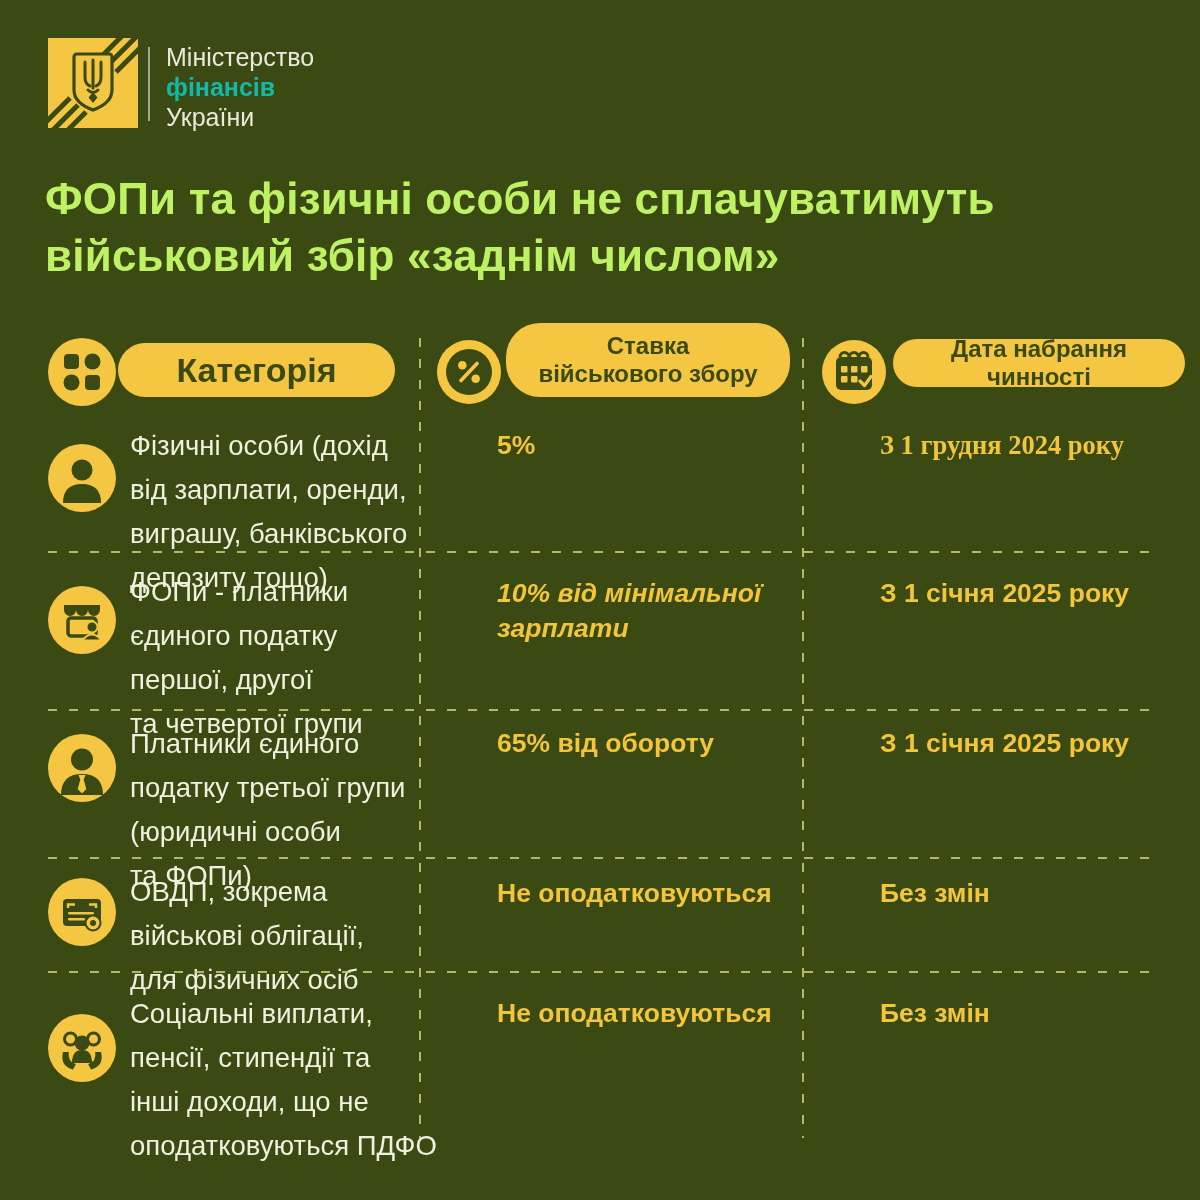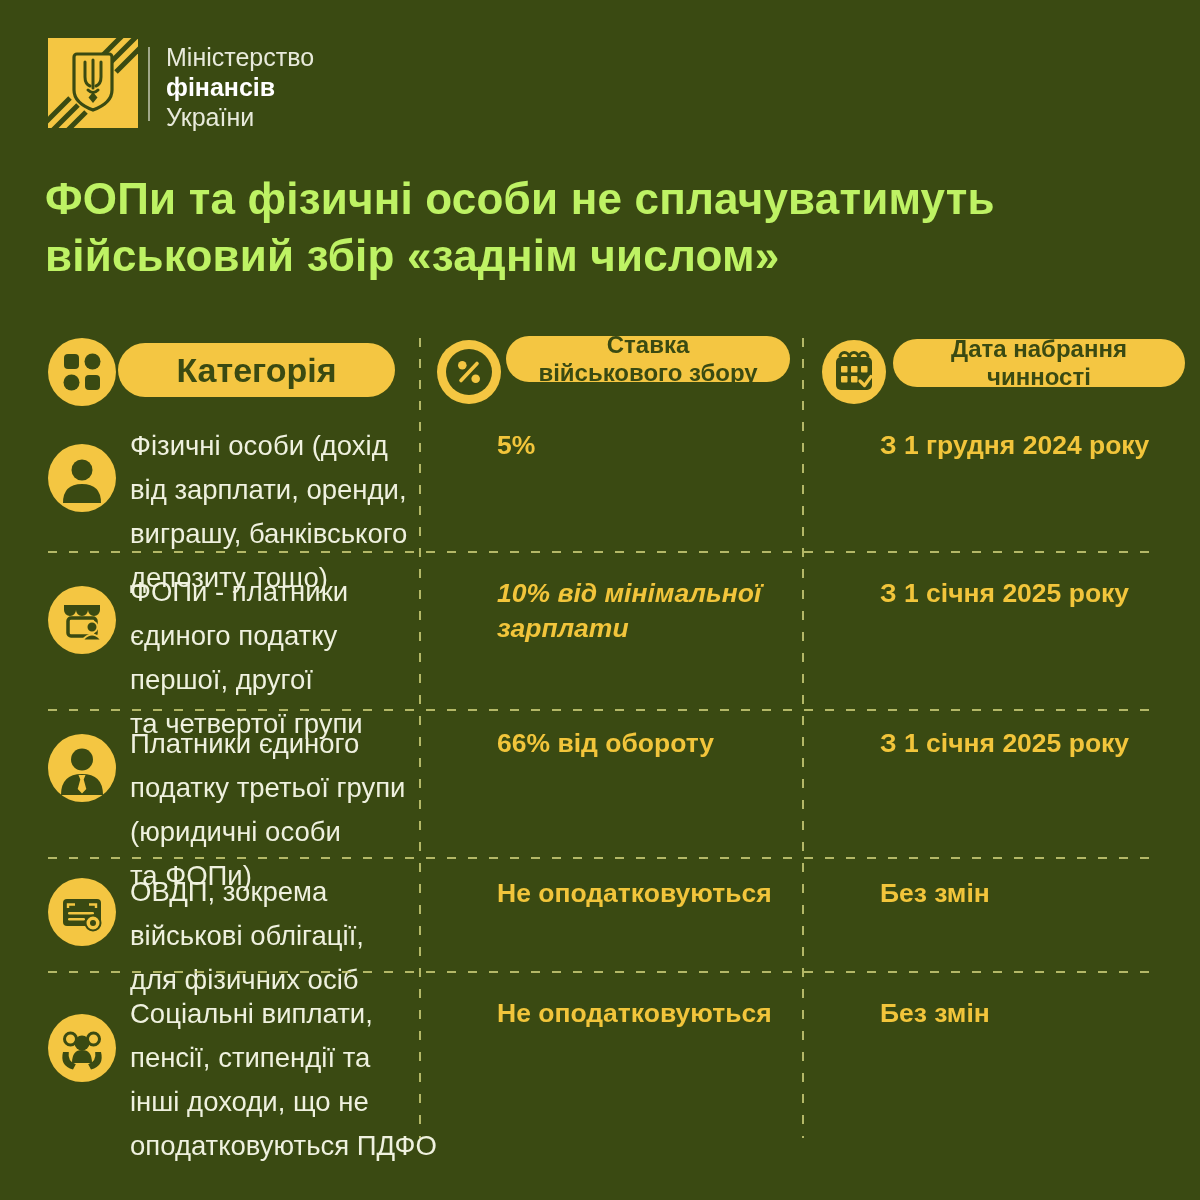--- a/index.html
+++ b/index.html
@@ -17,37 +17,37 @@
     width:1200px;height:1200px;
     background:var(--bg);
     overflow:hidden;
     font-family:"Liberation Sans", sans-serif;
   }
   .abs{position:absolute;}
   
   .logo{left:48px;top:38px;width:90px;height:90px;}
   .brand-sep{left:148px;top:47px;width:2px;height:74px;background:rgba(244,245,235,.55);}
   .brand-text{left:166px;top:42px;font-size:25px;line-height:30px;color:#e8eadb;}
-  .brand-text .b{font-weight:bold;color:#ffffff;}
+  .brand-text .b{font-weight:bold;color:#14b8a6;}
   
   .title{
     left:45px;top:170px;width:1120px;
     font-size:44px;line-height:57px;font-weight:bold;color:#bef264;
     white-space:pre-line;letter-spacing:.2px;
   }
   
   .hicon{width:68px;height:68px;}
   .pill{
     background:var(--yellow);
     border-radius:34px;
     display:flex;align-items:center;justify-content:center;text-align:center;
     color:var(--dark);font-weight:bold;white-space:pre-line;
   }
   .pill1{left:118px;top:343px;width:277px;height:54px;font-size:34px;}
-  .pill2{left:506px;top:336px;width:284px;height:46px;font-size:24px;line-height:28px;}
+  .pill2{left:506px;top:323px;width:284px;height:74px;font-size:24px;line-height:28px;}
   .pill3{left:893px;top:339px;width:292px;height:48px;font-size:24px;line-height:28px;}
   
   .vline{width:2px;background:repeating-linear-gradient(180deg,var(--dash) 0 9px,transparent 9px 21px);}
   .v1{left:419px;top:338px;height:800px;}
   .v2{left:802px;top:338px;height:800px;}
   .hline{left:48px;width:1107px;height:2px;background:repeating-linear-gradient(90deg,var(--dash) 0 9px,transparent 9px 21px);}
   
   .row-icon{left:48px;width:68px;height:68px;}
   .cat{
     left:130px;width:330px;
@@ -153,21 +153,21 @@
       <circle cx="34" cy="34" r="34" fill="#f4c642"></circle>
       <circle cx="34" cy="26" r="10.5" fill="#3a4a12"></circle>
       <path d="M15,59 q0,-19 19,-19 q19,0 19,19 z" fill="#3a4a12"></path>
     </svg>
   </div>
   <div class="abs cat" style="top:424px;">Фізичні особи (дохід
 від зарплати, оренди,
 виграшу, банківського
 депозиту тощо)</div>
   <div class="abs val rate" style="top:428px;">5%</div>
-  <div class="abs val date" style="top:428px;">З 1 грудня 2024 року</div>
+  <div class="abs val date" style="top:428px;font-family:Liberation Serif, serif;">З 1 грудня 2024 року</div>
   <div class="abs hline" style="top:551px;"></div>
 
   <div class="abs row-icon" style="top:586px;">
     <svg width="68" height="68" viewBox="0 0 68 68">
       <circle cx="34" cy="34" r="34" fill="#f4c642"></circle>
       <path d="M16,19 h36 v5 a6,6 0 0 1 -12,0 a6,6 0 0 1 -12,0 a6,6 0 0 1 -12,0 z" fill="#3a4a12"></path>
       <rect x="20" y="32" width="28" height="18" rx="3" fill="none" stroke="#3a4a12" stroke-width="3.5"></rect>
       <circle cx="44" cy="41" r="5.5" fill="#3a4a12" stroke="#f4c642" stroke-width="2"></circle>
       <path d="M35.5,53 q8.5,-9 17,0 v1.5 h-17 z" fill="#3a4a12" stroke="#f4c642" stroke-width="2"></path>
     </svg>
@@ -186,21 +186,21 @@
       <circle cx="34" cy="34" r="34" fill="#f4c642"></circle>
       <circle cx="34" cy="25.5" r="11" fill="#3a4a12"></circle>
       <path d="M13,61 q0,-21 21,-21 q21,0 21,21 z" fill="#3a4a12"></path>
       <path d="M30.5,41 h7 l-1.8,4.5 2.6,9.5 -4.3,4.5 -4.3,-4.5 2.6,-9.5 z" fill="#f4c642"></path>
     </svg>
   </div>
   <div class="abs cat" style="top:722px;">Платники єдиного
 податку третьої групи
 (юридичні особи
 та ФОПи)</div>
-  <div class="abs val rate" style="top:726px;">66% від обороту</div>
+  <div class="abs val rate" style="top:726px;">65% від обороту</div>
   <div class="abs val date" style="top:726px;">З 1 січня 2025 року</div>
   <div class="abs hline" style="top:857px;"></div>
 
   <div class="abs row-icon" style="top:878px;">
     <svg width="68" height="68" viewBox="0 0 68 68">
       <circle cx="34" cy="34" r="34" fill="#f4c642"></circle>
       <rect x="15" y="21" width="38" height="27" rx="4" fill="#3a4a12"></rect>
       <g stroke="#f4c642" stroke-width="2.4" fill="none">
         <path d="M20,30 v-3.5 h7"></path>
         <path d="M48,30 v-3.5 h-7"></path>

